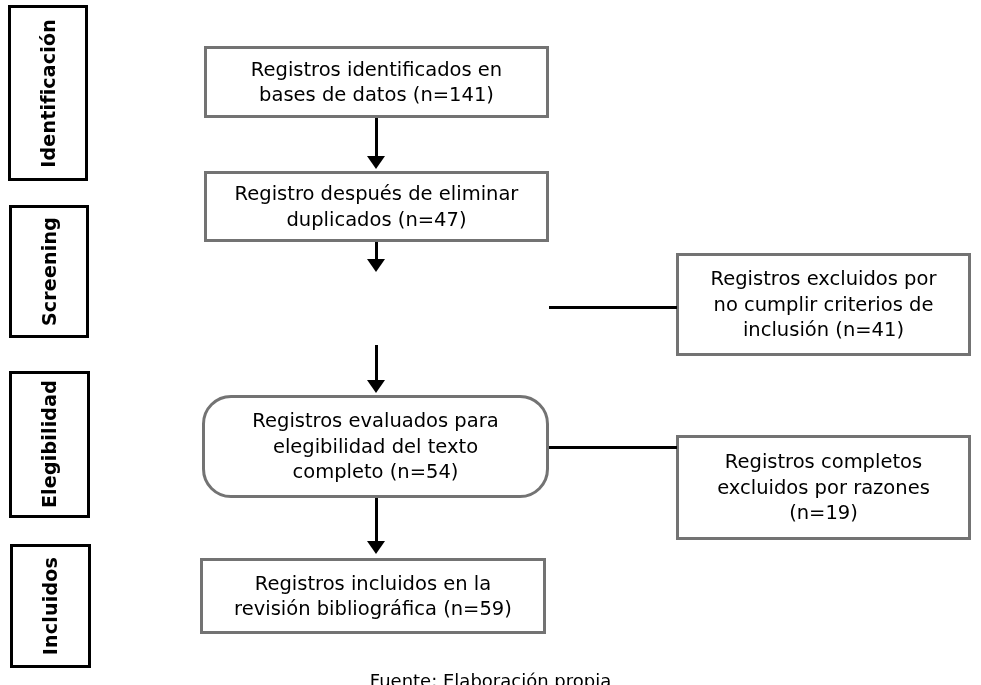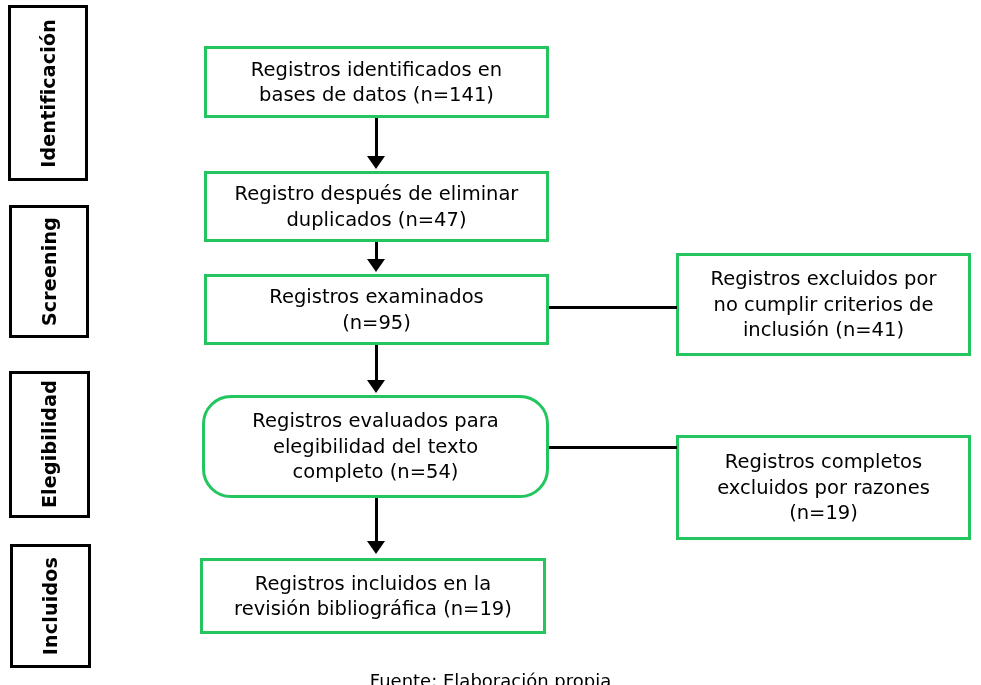--- a/index.html
+++ b/index.html
@@ -37,21 +37,21 @@
     letter-spacing: 0.2px;
     line-height: 1;
     white-space: nowrap;
     color: #000000;
   }
 
   
   .flow-box {
     position: absolute;
     box-sizing: border-box;
-    border: 3px solid #22c55e;
+    border: 3px solid #737373;
     background: #ffffff;
     display: flex;
     align-items: center;
     justify-content: center;
     text-align: center;
     padding: 16px 10px;
   }
   .flow-text {
     font-size: 19.5px;
     line-height: 1.30;
@@ -113,34 +113,30 @@
   <div class="flow-box" style="left:204px; top:46px; width:345px; height:72px;">
     <span class="flow-text">Registros identificados en
 bases de datos (n=141)</span>
   </div>
 
   <div class="flow-box" style="left:204px; top:171px; width:345px; height:71px;">
     <span class="flow-text">Registro después de eliminar
 duplicados (n=47)</span>
   </div>
 
-  <div class="flow-box" style="left:204px; top:274px; width:345px; height:71px;">
-    <span class="flow-text">Registros examinados
-(n=95)</span>
-  </div>
 
   <div class="flow-box" style="left:202px; top:395px; width:347px; height:103px;border-radius:29px;">
     <span class="flow-text">Registros evaluados para
 elegibilidad del texto
 completo (n=54)</span>
   </div>
 
   <div class="flow-box" style="left:200px; top:558px; width:346px; height:76px;">
     <span class="flow-text">Registros incluidos en la
-revisión bibliográfica (n=19)</span>
+revisión bibliográfica (n=59)</span>
   </div>
 
   <div class="flow-box" style="left:676px; top:253px; width:295px; height:103px;">
     <span class="flow-text">Registros excluidos por
 no cumplir criterios de
 inclusión (n=41)</span>
   </div>
 
   <div class="flow-box" style="left:676px; top:392px; width:295px; height:105px;margin-top:43px;">
     <span class="flow-text">Registros completos

